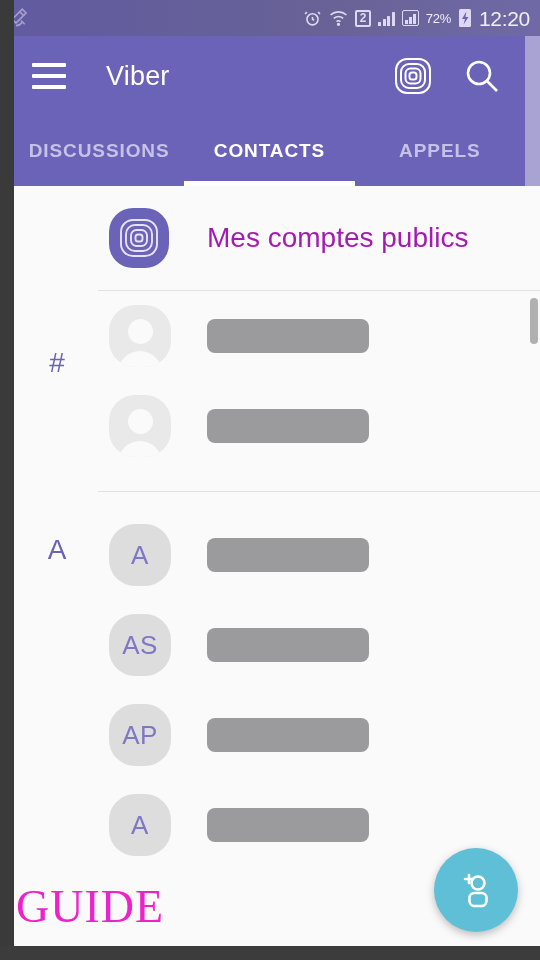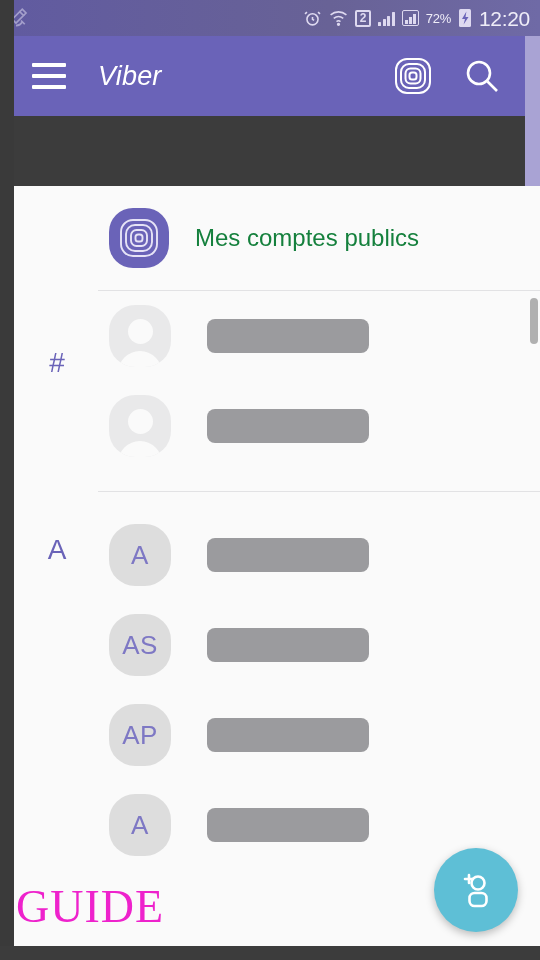--- a/index.html
+++ b/index.html
@@ -84,23 +84,22 @@
     width: 15px; height: 150px;
     background: #a9a3d4; z-index: 14;
   }
   .hamburger {
     width: 34px; height: 26px; margin-left: 18px;
     display: flex; flex-direction: column; justify-content: space-between;
     cursor: pointer;
   }
   .hamburger span { display:block; height: 4px; background: #fff; border-radius: 1px; }
   .app-title {
-    margin-left: 32px; color: #fff; font-size: 27px; font-weight: normal;
+    margin-left: 40px; color: #fff; font-size: 27px; font-weight: normal;
     letter-spacing: .2px;
-    font-style: italic;
   }
   .appbar-actions {
     margin-left: auto; display: flex; align-items: center; gap: 30px;
     padding-right: 24px;
   }
   .icon-btn { cursor: pointer; display:flex; align-items:center; justify-content:center; }
 
   
   .tabs {
     position: absolute; left: 14px; top: 116px;
@@ -132,21 +131,21 @@
     display: flex; align-items: center; height: 104px;
     padding-left: 95px; cursor: pointer;
   }
   .squircle {
     width: 60px; height: 60px; background: #6a63b8;
     border-radius: 40% / 40%;
     display: flex; align-items: center; justify-content: center;
     flex: none;
   }
   .public-label {
-    margin-left: 26px; font-size: 24px; color: #15803d;
+    margin-left: 38px; font-size: 28px; color: #a21caf;
   }
   .divider {
     height: 1px; background: #e2e2e4;
     margin-left: 84px;
   }
 
   .section {
     position: relative;
   }
   .section-letter {
@@ -296,20 +295,25 @@
       </div>
       <div class="icon-btn">
         <svg width="38" height="38" viewBox="0 0 38 38" fill="none" stroke="#ffffff" stroke-width="2.6">
           <circle cx="16" cy="16" r="11"></circle>
           <path d="M24.5 24.5L34 34"></path>
         </svg>
       </div>
     </div>
   </div>
 
+  <div class="tabs">
+    <div class="tab">DISCUSSIONS</div>
+    <div class="tab active">CONTACTS</div>
+    <div class="tab">APPELS</div>
+  </div>
 
   <div class="content">
 
     <div class="row-public">
       <div class="squircle">
         <svg width="44" height="44" viewBox="0 0 44 44" fill="none" stroke="#e6e3f6" stroke-width="1.9">
           <rect x="4" y="4" width="36" height="36" rx="12"></rect>
           <rect x="9" y="9" width="26" height="26" rx="9"></rect>
           <rect x="14" y="14" width="16" height="16" rx="5.5"></rect>
           <rect x="18.5" y="18.5" width="7" height="7" rx="2.6"></rect>

